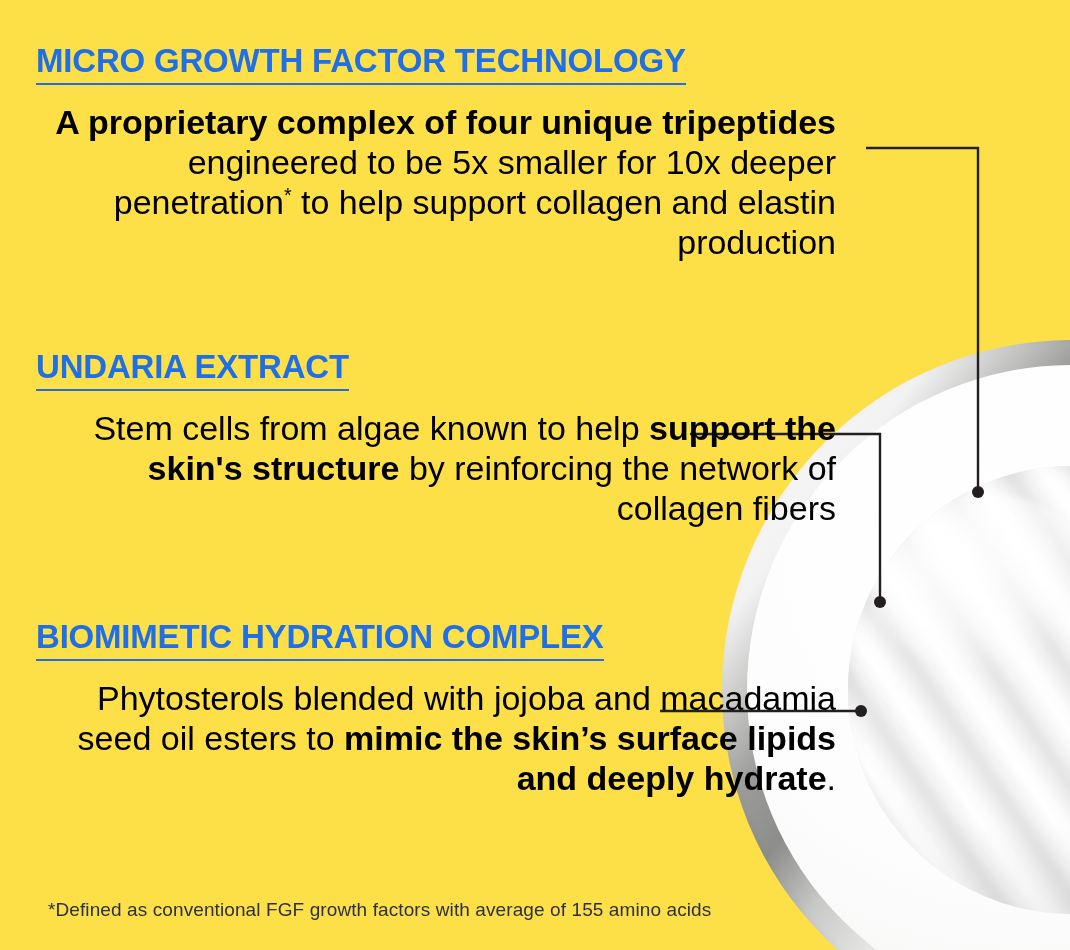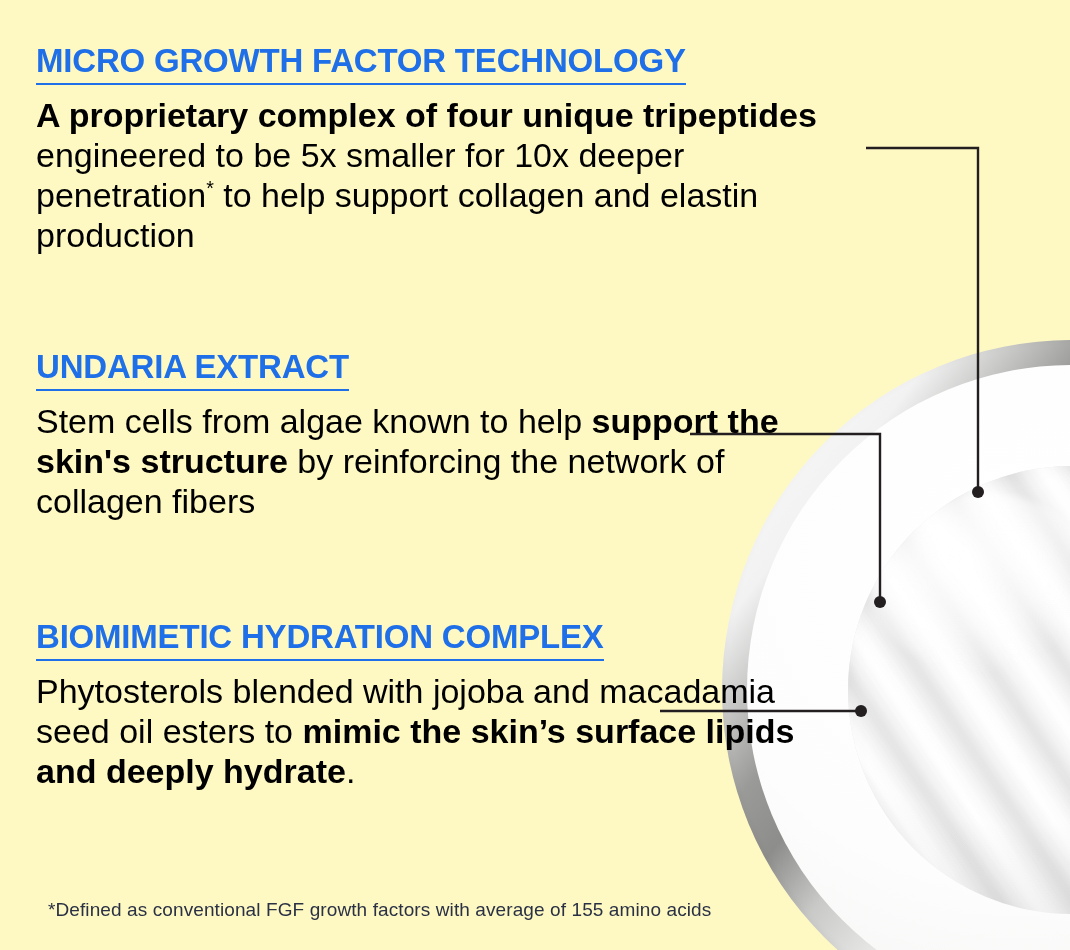--- a/index.html
+++ b/index.html
@@ -9,21 +9,21 @@
     height: 950px;
     overflow: hidden;
     background: #ffffff;
     font-family: "Liberation Sans", sans-serif;
   }
 
   #stage {
     position: relative;
     width: 1070px;
     height: 950px;
-    background: #fef9c3;
+    background: #fde047;
     overflow: hidden;
   }
 
   
   #product-jar {
     position: absolute;
     left: 722px;
     top: 340px;
     width: 700px;
     height: 700px;
@@ -133,22 +133,23 @@
     border-bottom: 2.5px solid #1f6fe8;
     padding-bottom: 4px;
     white-space: nowrap;
   }
 
   .section-body {
     color: #000000;
     font-size: 34px;
     line-height: 1.18;
     font-weight: 400;
-    margin-top: 10px;
+    margin-top: 17px;
     max-width: 800px;
+    text-align: right;
   }
   .section-body b { font-weight: 700; }
   .section-body sup {
     font-size: 0.58em;
     vertical-align: super;
     line-height: 0;
   }
 
   #sec-micro   { top: 44px; }
   #sec-undaria { top: 350px; }

